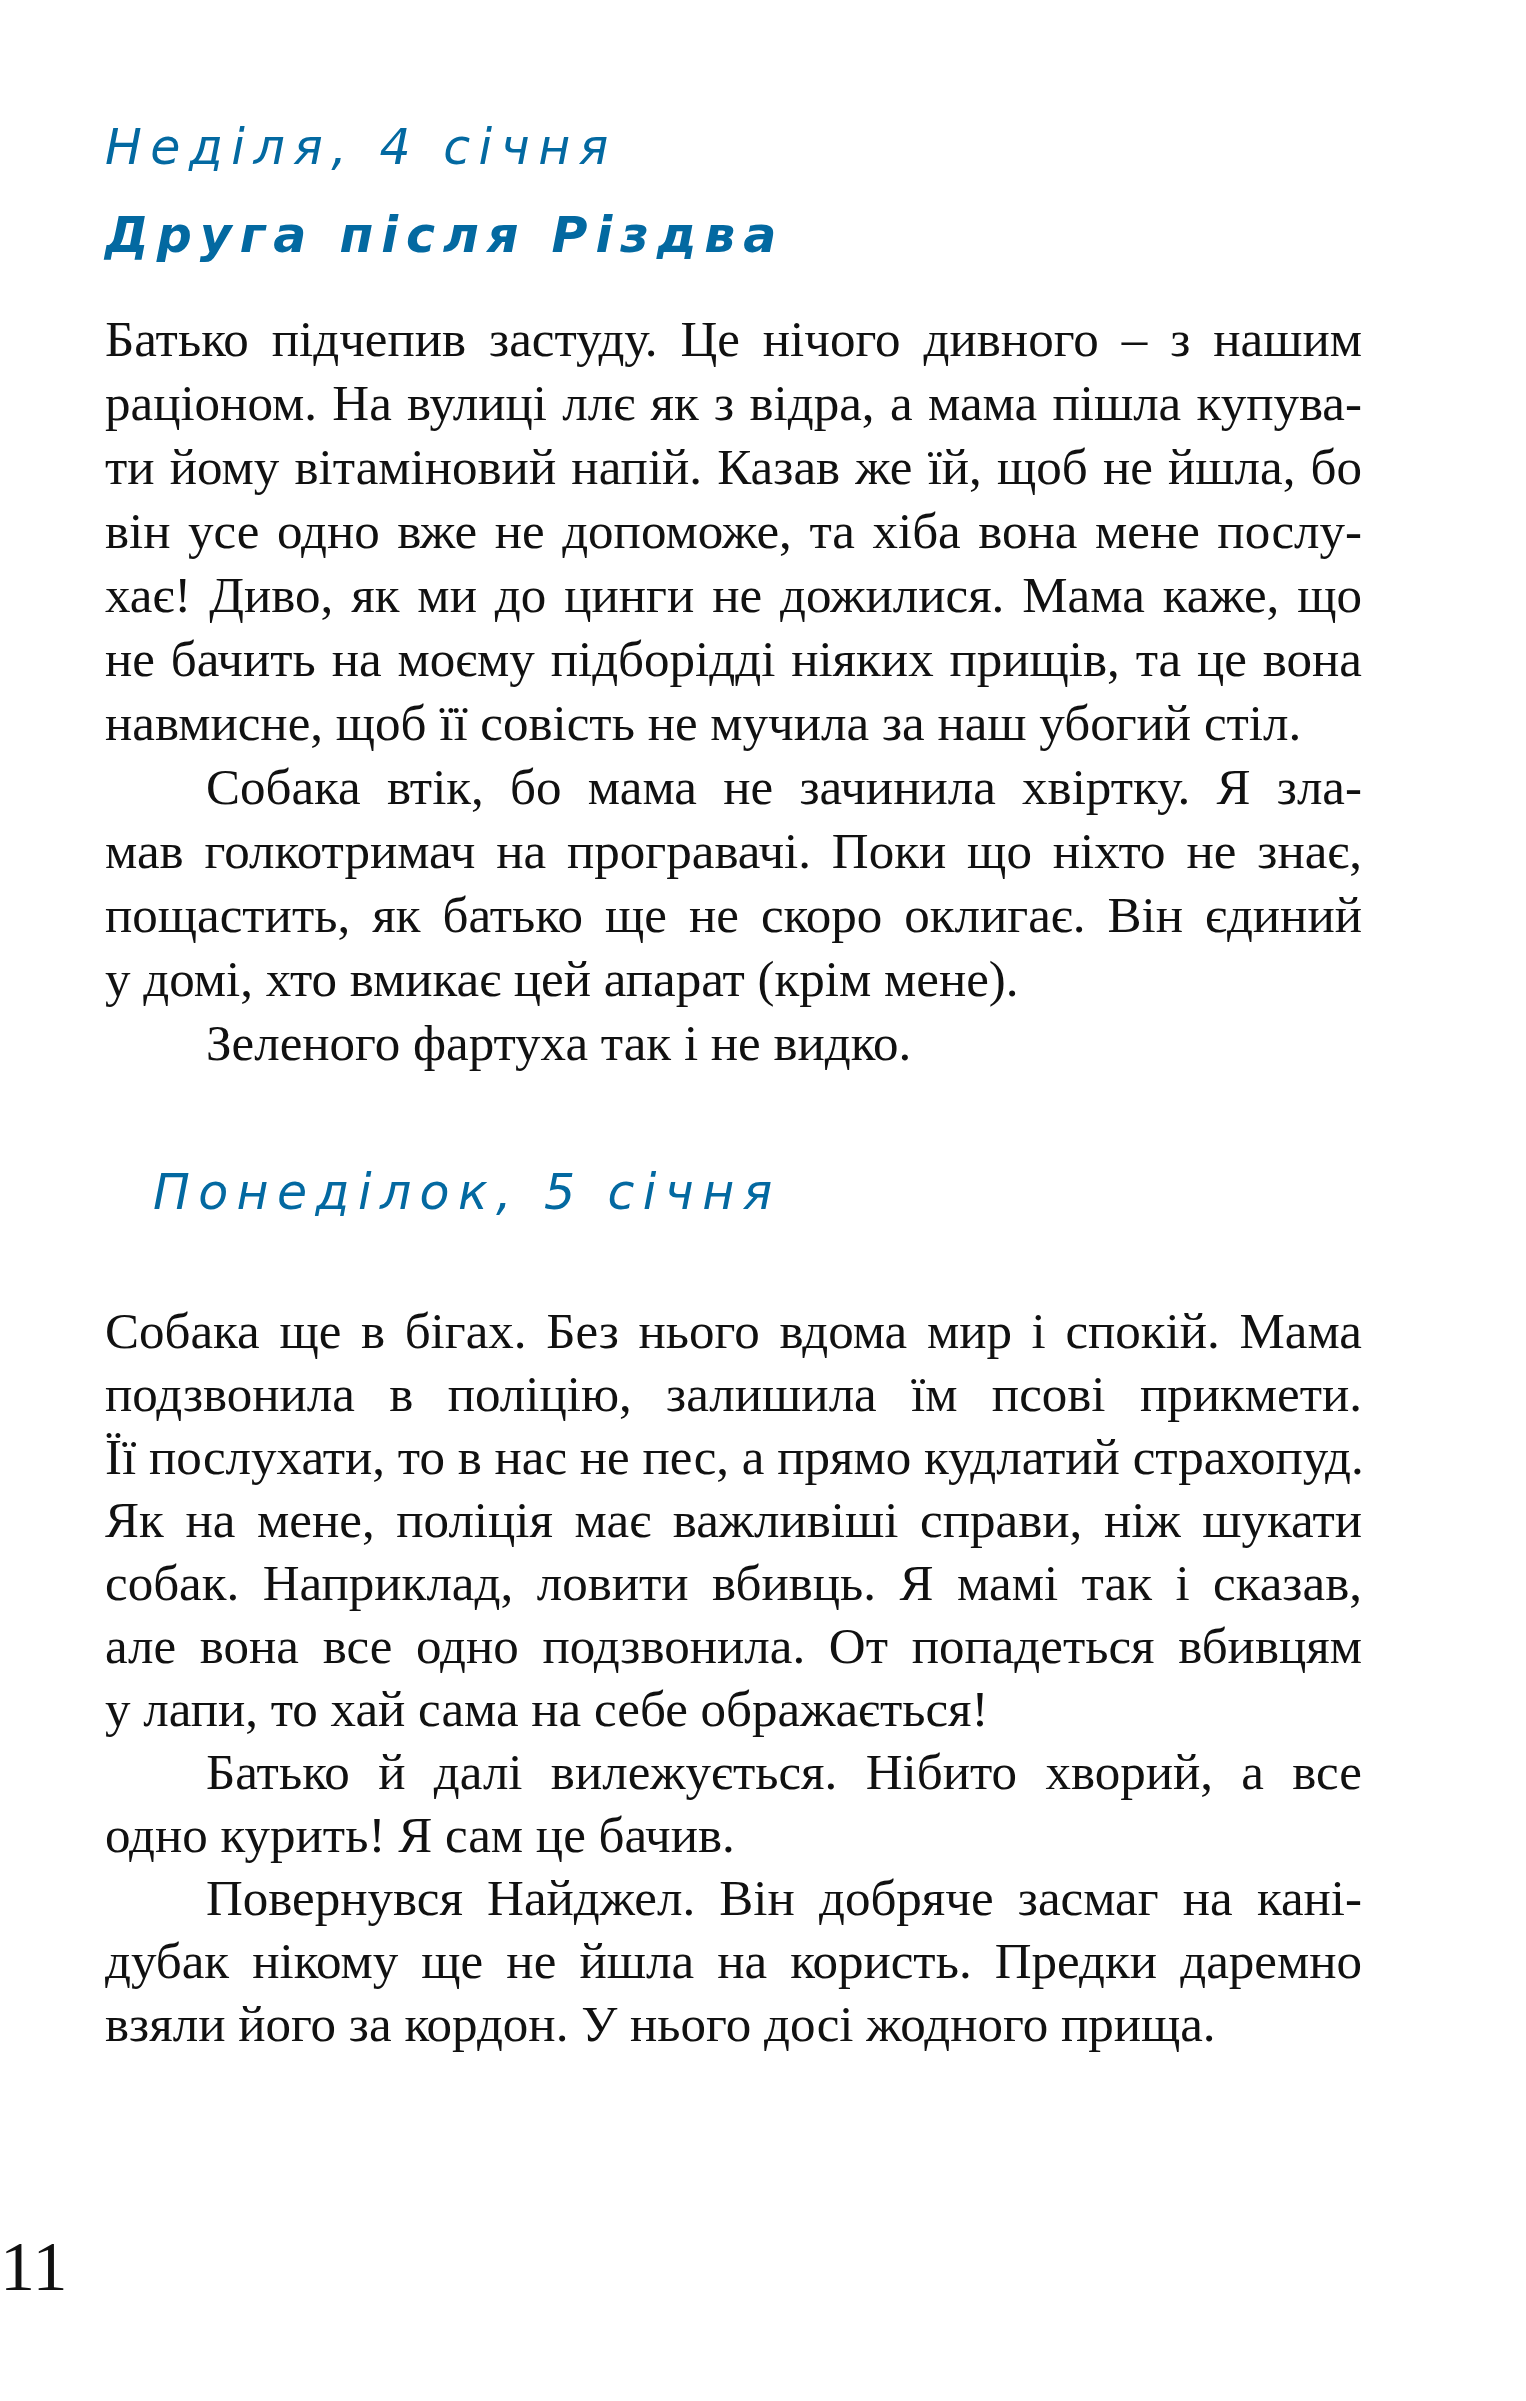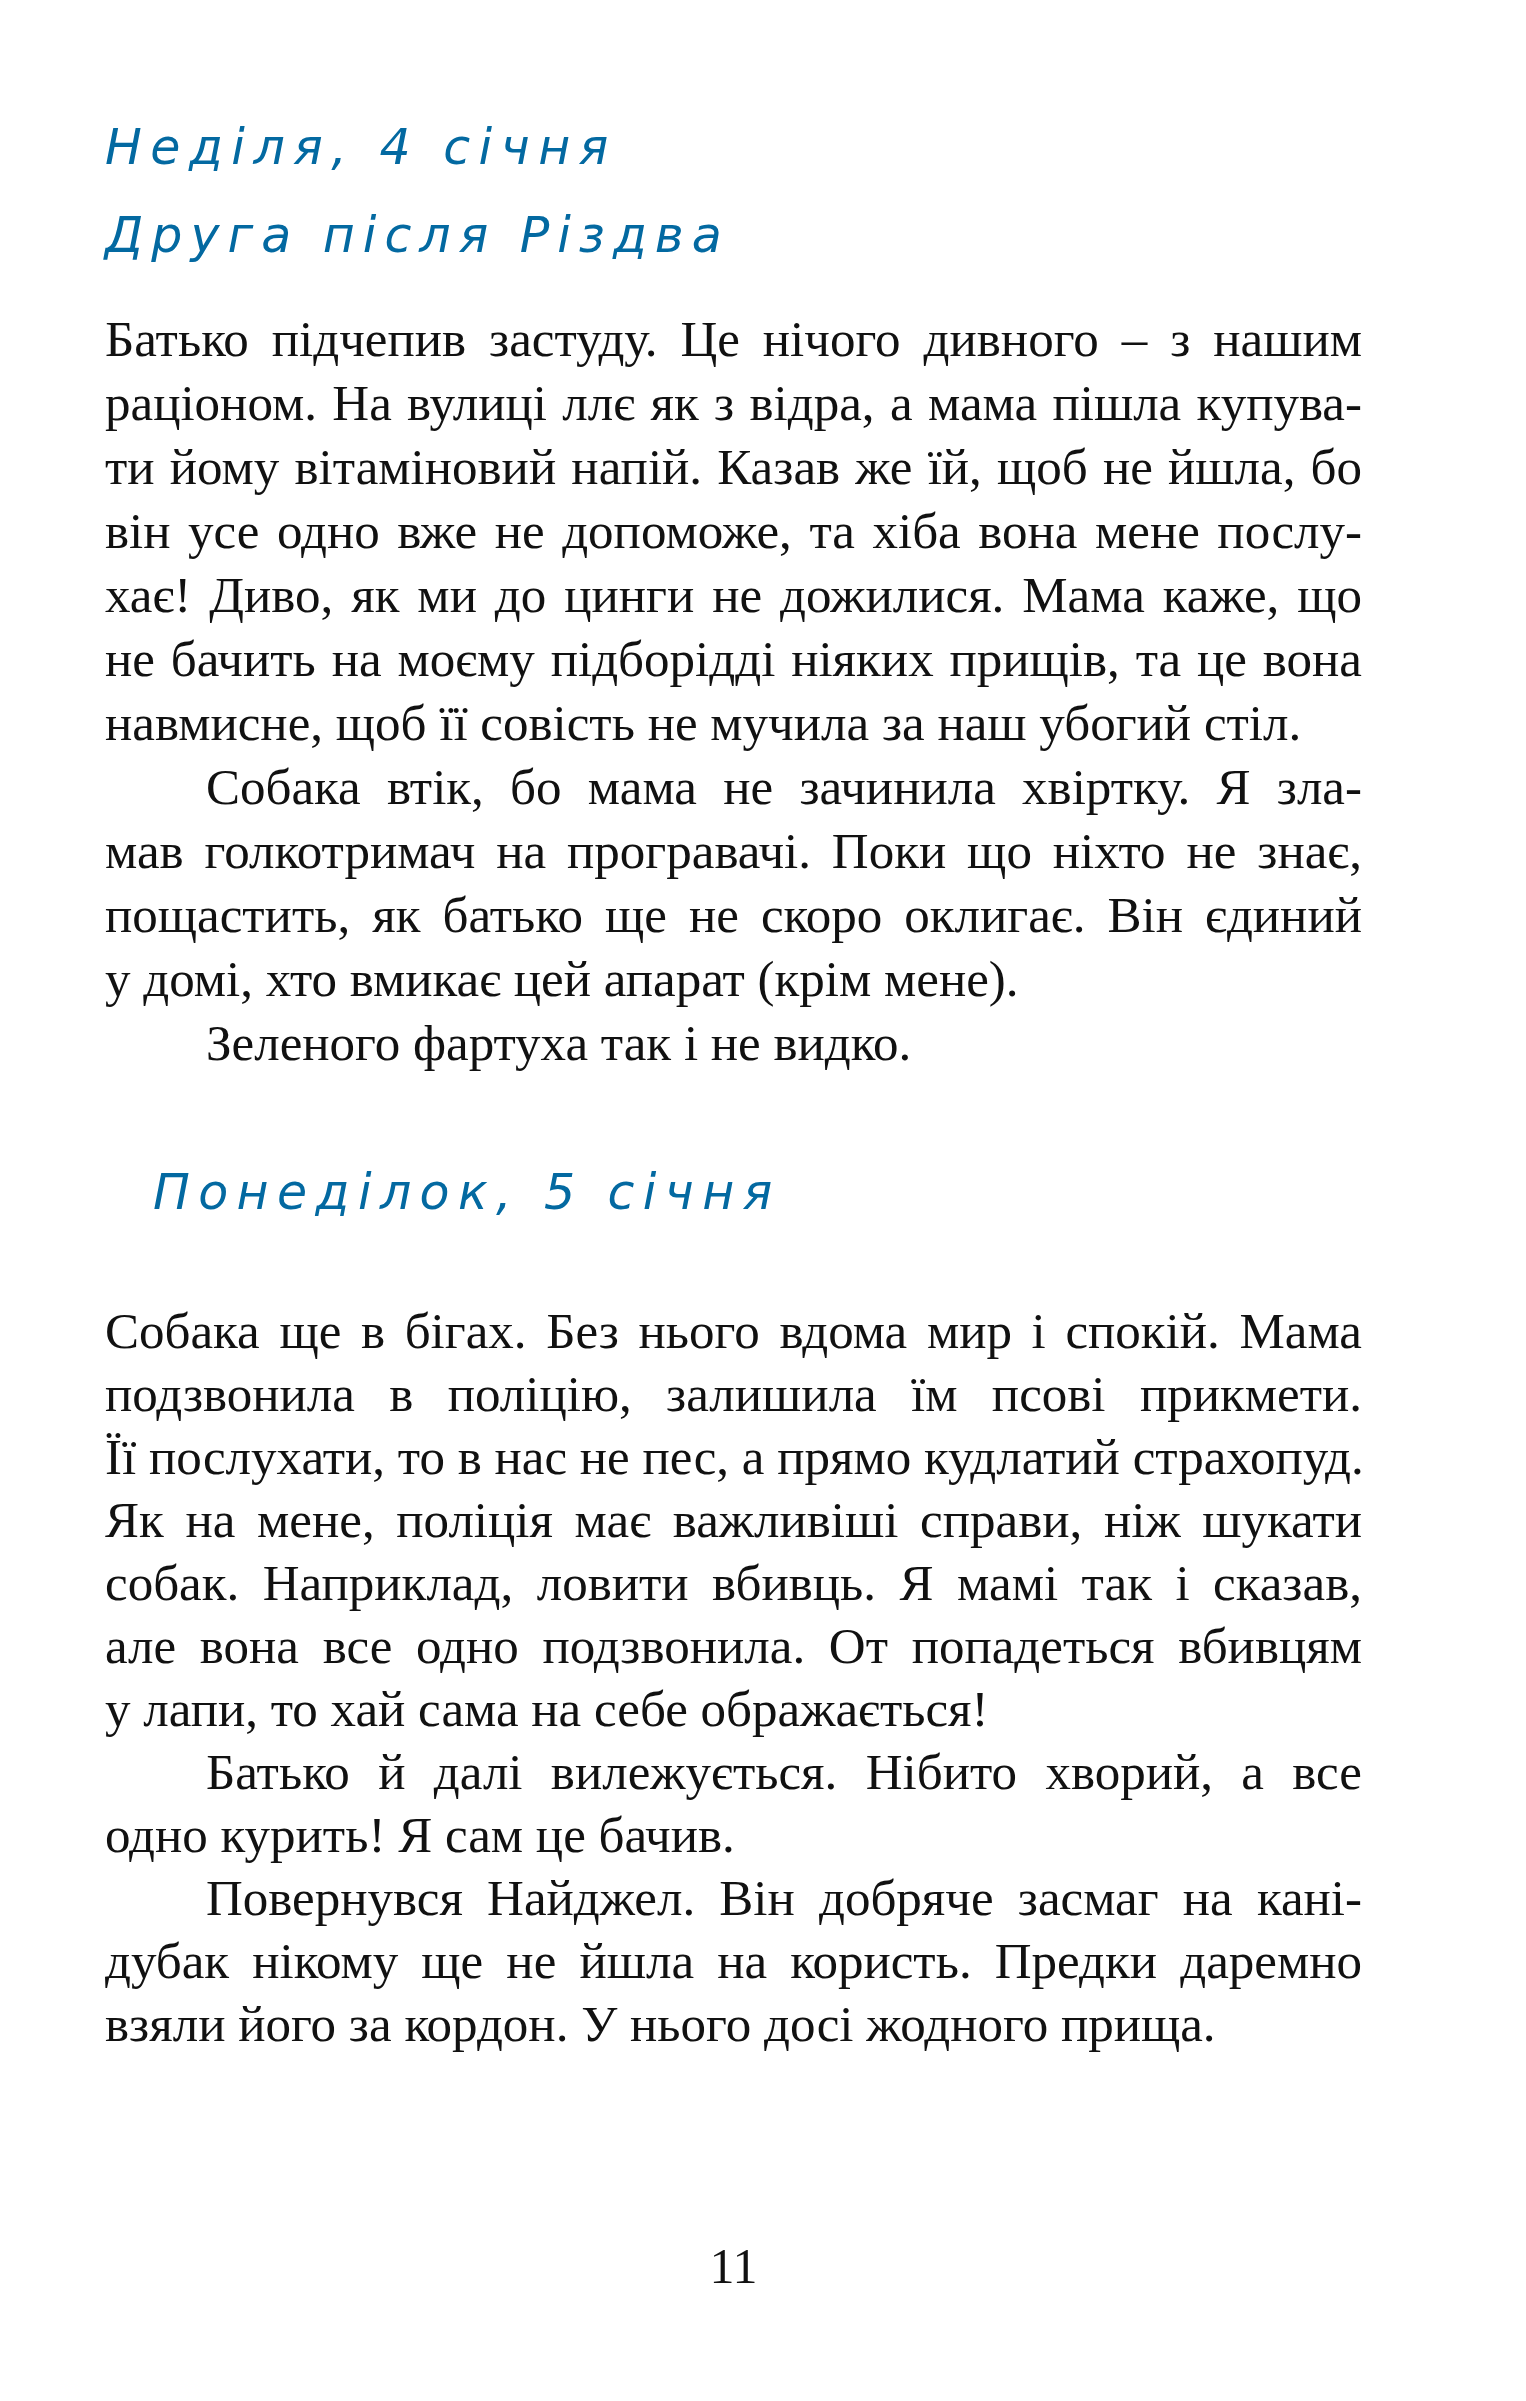--- a/index.html
+++ b/index.html
@@ -44,34 +44,34 @@
     overflow: visible;
   }
   .line.indent { padding-left: 101px; }
   .line.last { text-align: right; text-align-last: left; }
 
   .page-number {
     position: absolute;
     top: 2238px;
     left: 0;
     width: 1467px;
-    text-align: center;
+    text-align: left;
     font-family: "Liberation Serif", serif;
-    font-size: 50px;
+    font-size: 70px;
     line-height: 57px;
     color: #111111;
   }
 </style>
 </head>
 <body>
 
 <div class="page">
 
   <div id="h-sun" class="heading" style="display: inline-block; letter-spacing: 8.5px;">Неділя, 4 січня</div>
-  <div id="h-sub" class="heading" style="display: inline-block; letter-spacing: 8px;">Друга після Різдва</div>
+  <div id="h-sub" class="heading" style="display: inline-block; letter-spacing: 8px; font-weight: bold;">Друга після Різдва</div>
 
   <div id="s1-body" class="body-block">
     <div class="line">Батько підчепив застуду. Це нічого дивного – з нашим</div>
     <div class="line">раціоном. На вулиці ллє як з відра, а мама пішла купува-</div>
     <div class="line">ти йому вітаміновий напій. Казав же їй, щоб не йшла, бо</div>
     <div class="line">він усе одно вже не допоможе, та хіба вона мене послу-</div>
     <div class="line">хає! Диво, як ми до цинги не дожилися. Мама каже, що</div>
     <div class="line">не бачить на моєму підборідді ніяких прищів, та це вона</div>
     <div class="line last">навмисне, щоб її совість не мучила за наш убогий стіл.</div>
     <div class="line indent">Собака втік, бо мама не зачинила хвіртку. Я зла-</div>

